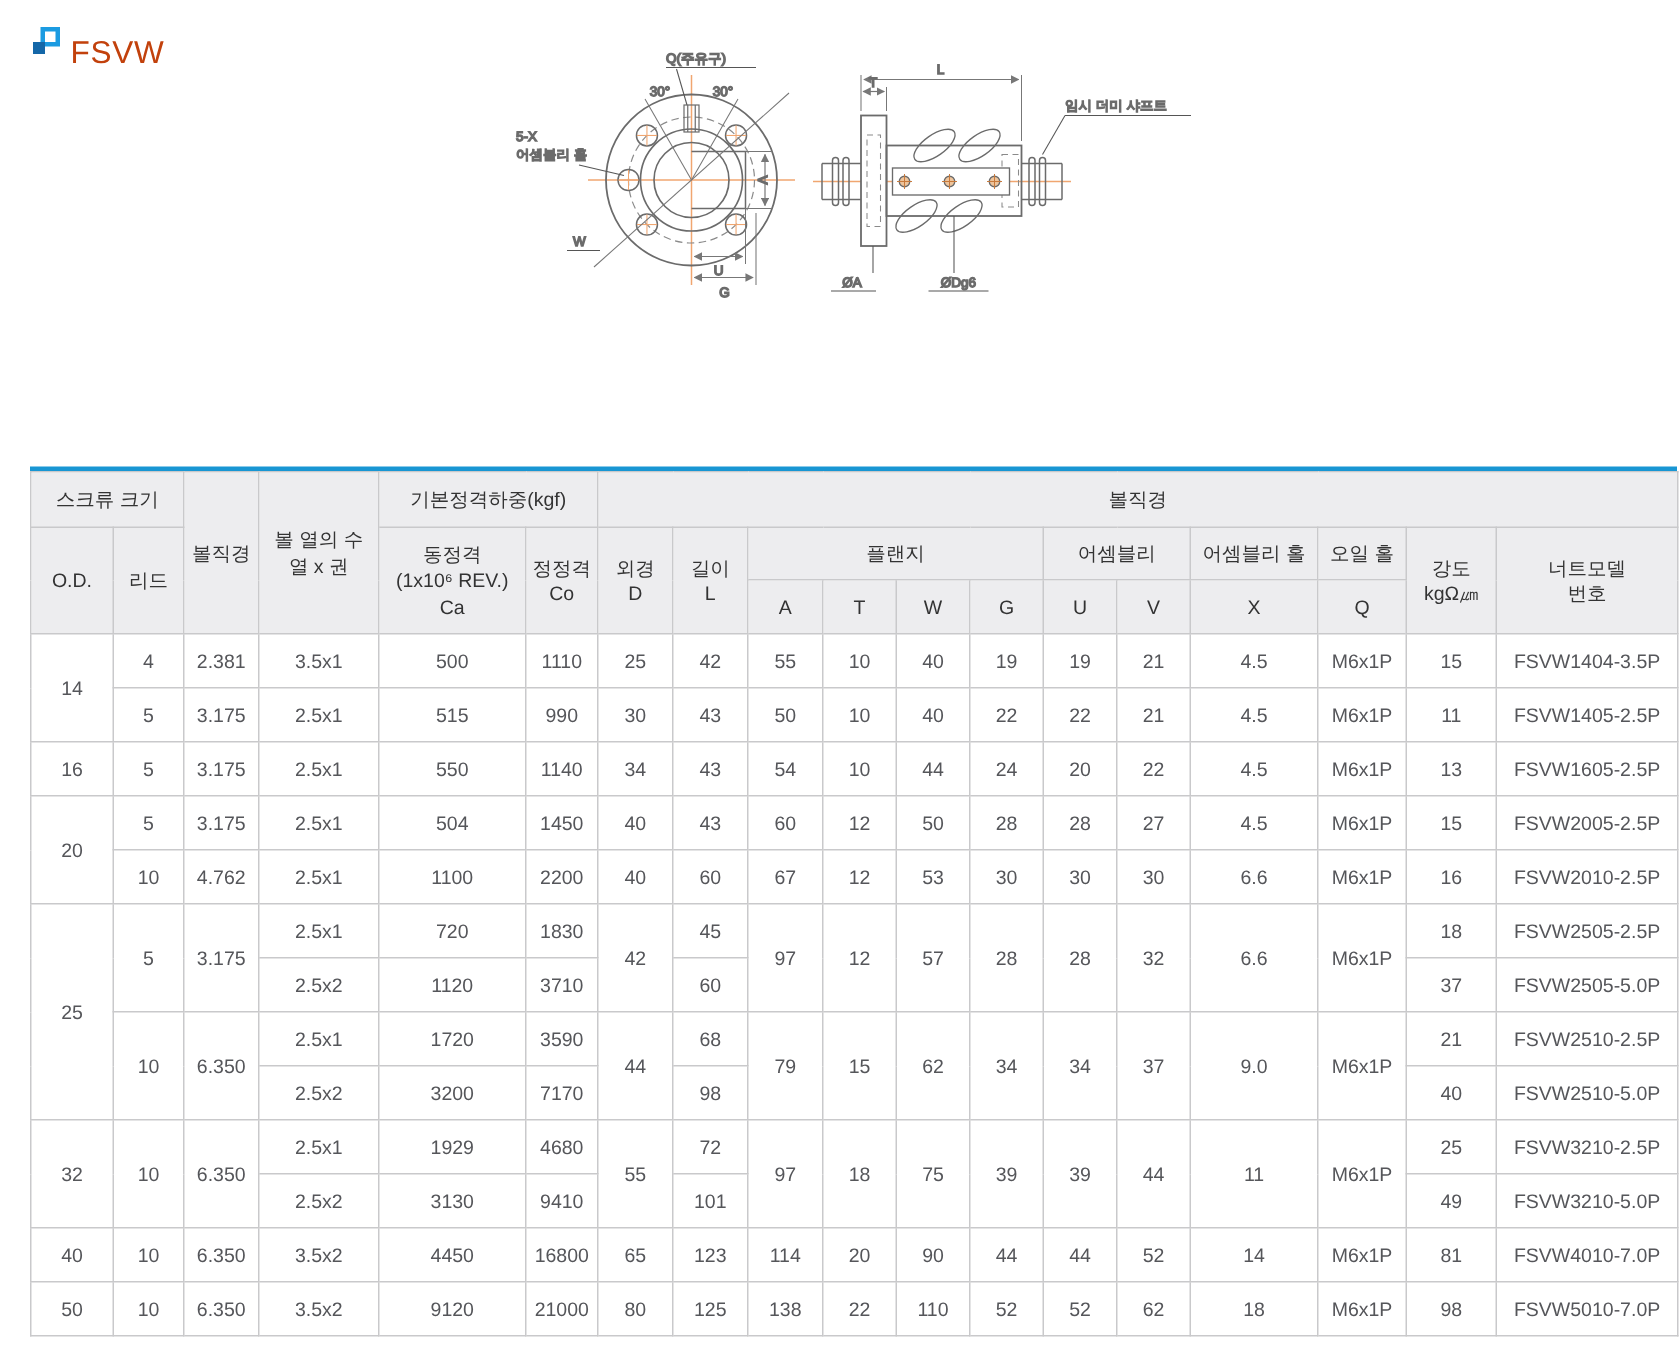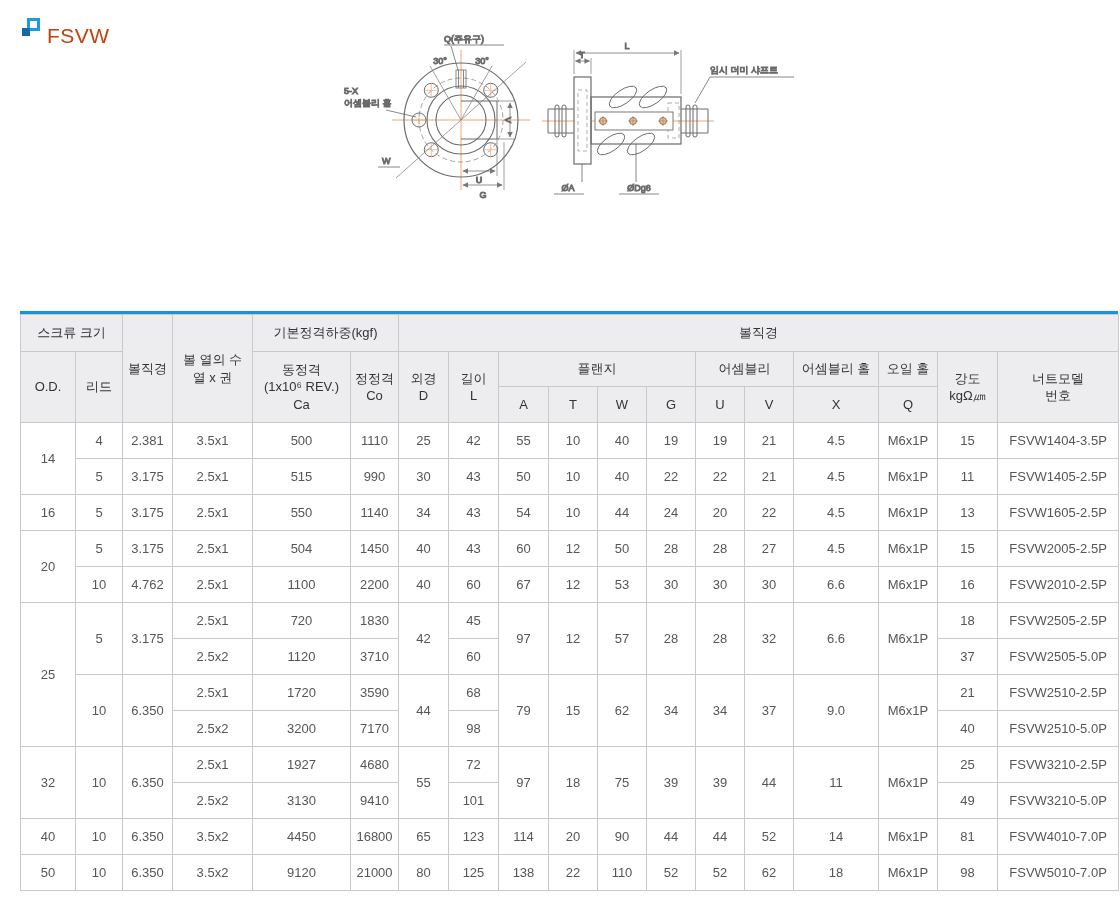--- a/index.html
+++ b/index.html
@@ -427,21 +427,21 @@
             <td>7170</td>
             <td>98</td>
             <td>40</td>
             <td>FSVW2510-5.0P</td>
           </tr>
           <tr>
             <td rowspan="2">32</td>
             <td rowspan="2">10</td>
             <td rowspan="2">6.350</td>
             <td>2.5x1</td>
-            <td>1927</td>
+            <td>1929</td>
             <td>4680</td>
             <td rowspan="2">55</td>
             <td>72</td>
             <td rowspan="2">97</td>
             <td rowspan="2">18</td>
             <td rowspan="2">75</td>
             <td rowspan="2">39</td>
             <td rowspan="2">39</td>
             <td rowspan="2">44</td>
             <td rowspan="2">11</td>

